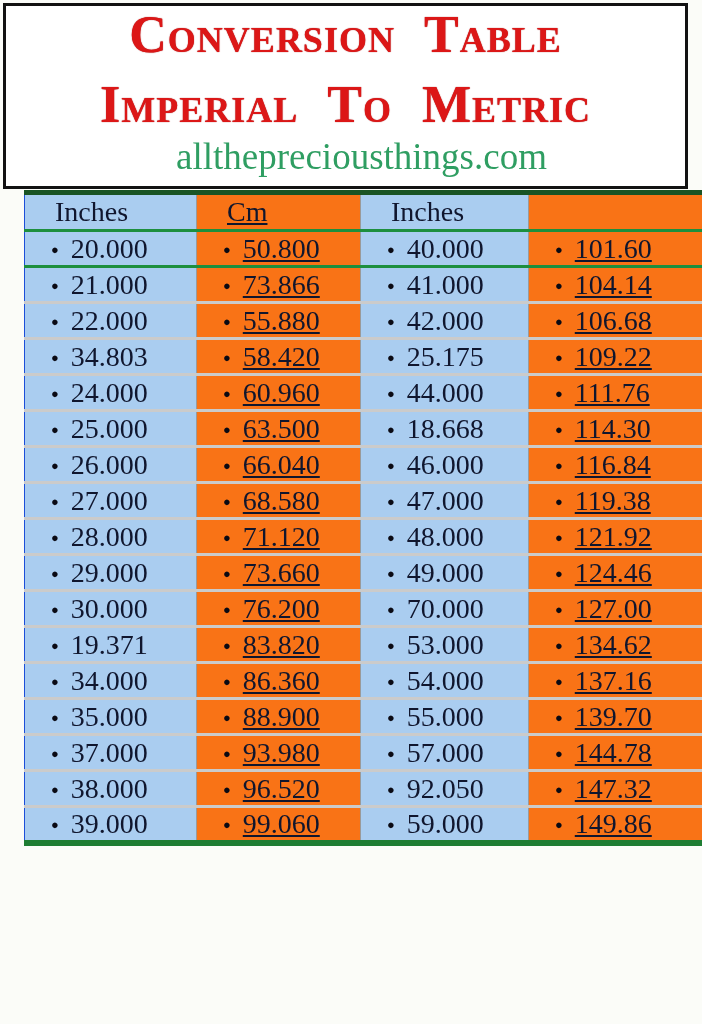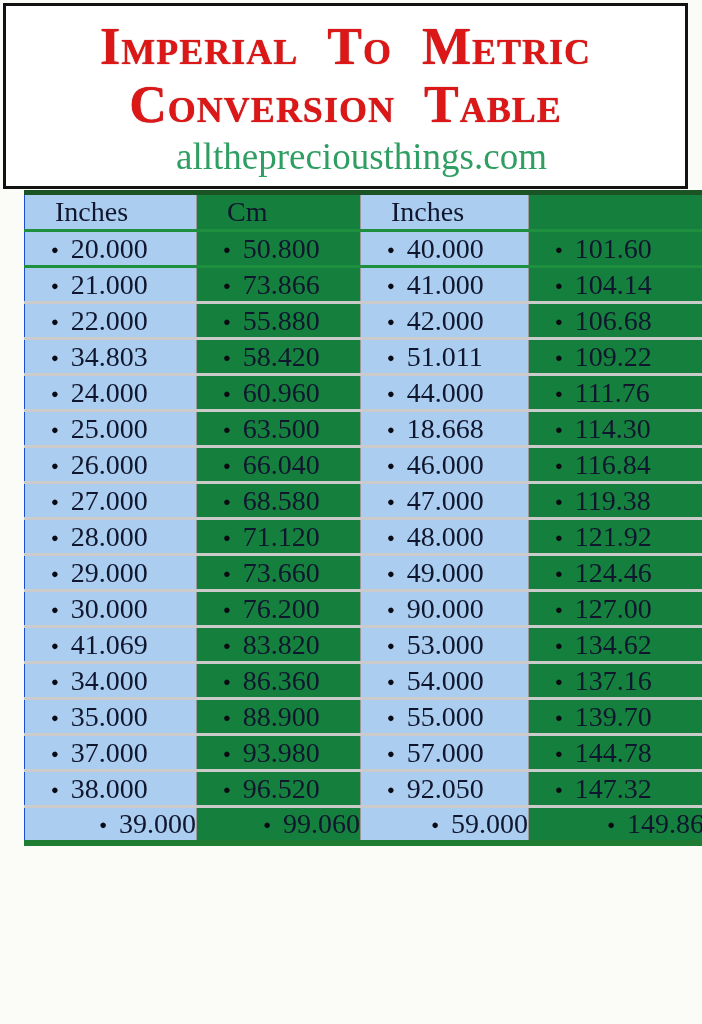--- a/index.html
+++ b/index.html
@@ -80,41 +80,42 @@
     border-bottom: 3px solid var(--green-line);
   }
   td {
     height: 36px;
     font-size: 28px;
     padding-left: 26px;
     border-bottom: 3px solid var(--gray-line);
   }
   th.blue, td.blue { background: var(--blue-cell); }
   th.white, td.white {
-    background: #15803d;
+    background: #f97316;
     border-left: 1px solid var(--gray-vline);
     border-right: 1px solid var(--gray-vline);
+    text-decoration: underline;
   }
   tr.first-row td { border-bottom: 3px solid var(--green-line); }
-  tr.last-row td { border-bottom: 6px solid var(--green-bottom); text-align: right; }
+  tr.last-row td { border-bottom: 6px solid var(--green-bottom); }
 
   .bullet {
     display: inline-block;
     font-size: 0.46em;
     vertical-align: 0.28em;
     margin-right: 12px;
     color: #0a0a14;
   }
 </style>
 </head>
 <body>
 
 <div class="header-box">
+  <div class="title-line">Conversion Table</div>
   <div class="title-line first">Imperial To Metric</div>
-  <div class="title-line">Conversion Table</div>
   <div class="site-url">allthepreciousthings.com</div>
 </div>
 
 <table class="conversion">
   <colgroup>
     <col class="c1">
       <col class="c2">
       <col class="c3">
       <col class="c4">
   </colgroup>
@@ -141,21 +142,21 @@
       </tr>
       <tr>
         <td class="blue"><span class="bullet">●</span><span>22.000</span></td>
         <td class="white"><span class="bullet">●</span><span>55.880</span></td>
         <td class="blue"><span class="bullet">●</span><span>42.000</span></td>
         <td class="white"><span class="bullet">●</span><span>106.68</span></td>
       </tr>
       <tr>
         <td class="blue"><span class="bullet">●</span><span>34.803</span></td>
         <td class="white"><span class="bullet">●</span><span>58.420</span></td>
-        <td class="blue"><span class="bullet">●</span><span>51.011</span></td>
+        <td class="blue"><span class="bullet">●</span><span>25.175</span></td>
         <td class="white"><span class="bullet">●</span><span>109.22</span></td>
       </tr>
       <tr>
         <td class="blue"><span class="bullet">●</span><span>24.000</span></td>
         <td class="white"><span class="bullet">●</span><span>60.960</span></td>
         <td class="blue"><span class="bullet">●</span><span>44.000</span></td>
         <td class="white"><span class="bullet">●</span><span>111.76</span></td>
       </tr>
       <tr>
         <td class="blue"><span class="bullet">●</span><span>25.000</span></td>
@@ -183,25 +184,25 @@
       </tr>
       <tr>
         <td class="blue"><span class="bullet">●</span><span>29.000</span></td>
         <td class="white"><span class="bullet">●</span><span>73.660</span></td>
         <td class="blue"><span class="bullet">●</span><span>49.000</span></td>
         <td class="white"><span class="bullet">●</span><span>124.46</span></td>
       </tr>
       <tr>
         <td class="blue"><span class="bullet">●</span><span>30.000</span></td>
         <td class="white"><span class="bullet">●</span><span>76.200</span></td>
-        <td class="blue"><span class="bullet">●</span><span>90.000</span></td>
+        <td class="blue"><span class="bullet">●</span><span>70.000</span></td>
         <td class="white"><span class="bullet">●</span><span>127.00</span></td>
       </tr>
       <tr>
-        <td class="blue"><span class="bullet">●</span><span>41.069</span></td>
+        <td class="blue"><span class="bullet">●</span><span>19.371</span></td>
         <td class="white"><span class="bullet">●</span><span>83.820</span></td>
         <td class="blue"><span class="bullet">●</span><span>53.000</span></td>
         <td class="white"><span class="bullet">●</span><span>134.62</span></td>
       </tr>
       <tr>
         <td class="blue"><span class="bullet">●</span><span>34.000</span></td>
         <td class="white"><span class="bullet">●</span><span>86.360</span></td>
         <td class="blue"><span class="bullet">●</span><span>54.000</span></td>
         <td class="white"><span class="bullet">●</span><span>137.16</span></td>
       </tr>

